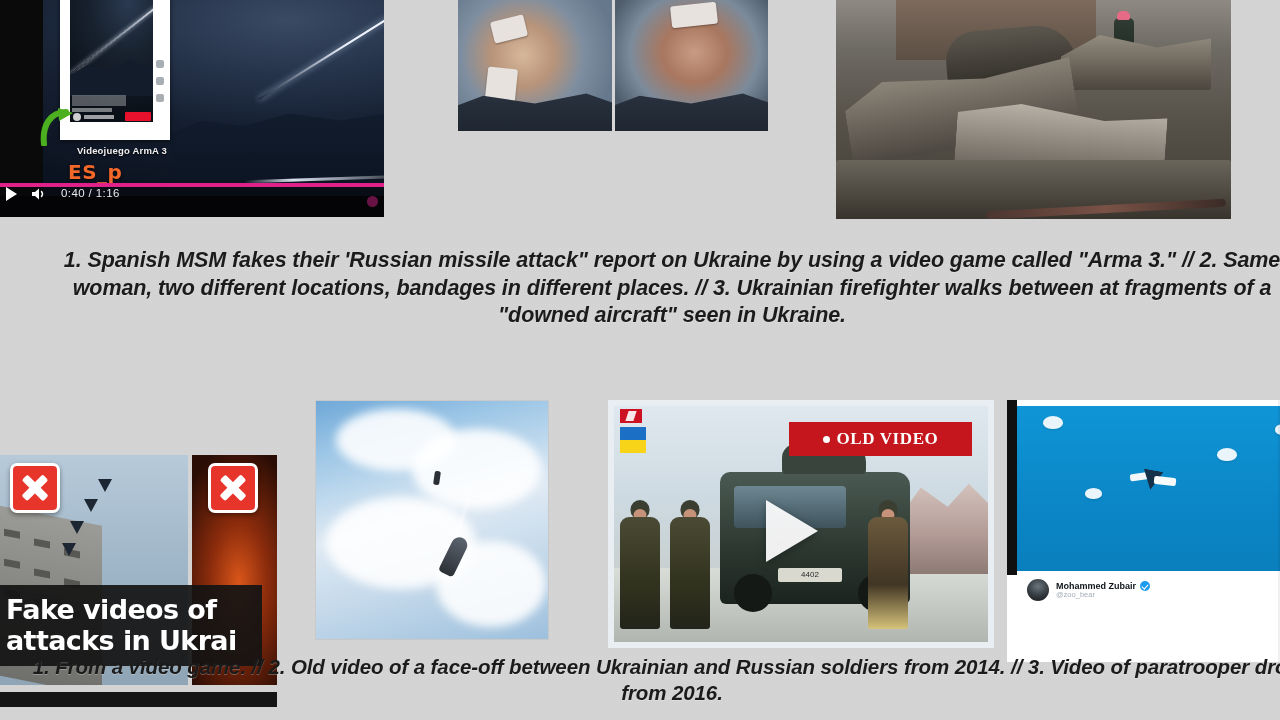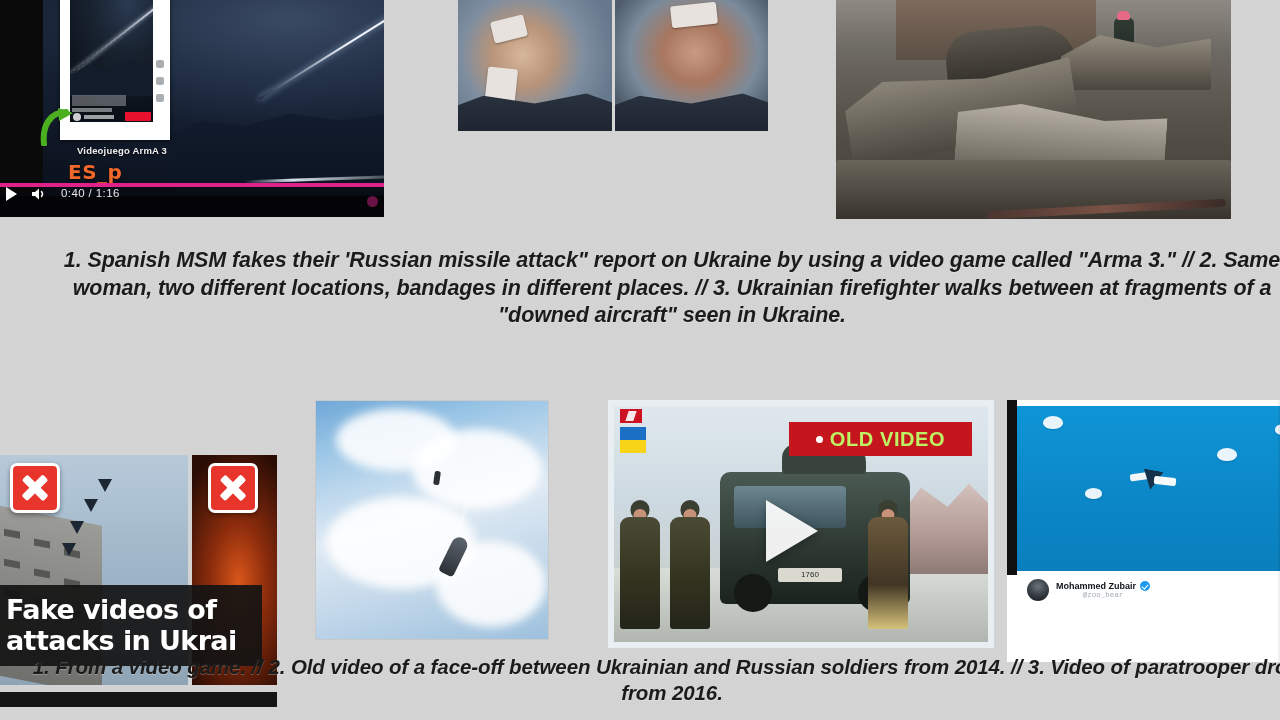--- a/index.html
+++ b/index.html
@@ -405,22 +405,22 @@
     background: linear-gradient(180deg, #d7c6c0 0%, #b29a95 60%, #8d7a75 100%);
     clip-path: polygon(8% 40%, 30% 10%, 58% 30%, 80% 6%, 100% 26%, 100% 100%, 0% 100%);
   }
   #ov-badge {
     position: absolute; left: 175px; top: 16px; width: 183px; height: 34px;
     background: #c4161c;
     display: flex; align-items: center; justify-content: center; gap: 7px;
   }
   #ov-badge-dot { width: 7px; height: 7px; border-radius: 50%; background: #fff; }
   #ov-badge-label {
-    color: #bef264; font-size: 20px; font-weight: 700; letter-spacing: .6px;
-    font-family: Liberation Sans, sans-serif;
+    color: #ffffff; font-size: 17px; font-weight: 700; letter-spacing: .6px;
+    font-family: Liberation Serif, serif;
   }
   #ov-play {
     position: absolute; left: 766px; top: 500px;
   }
   #ov-play-triangle {
     width: 0; height: 0;
     border-left: 52px solid rgba(255,255,255,0.93);
     border-top: 31px solid transparent;
     border-bottom: 31px solid transparent;
     filter: drop-shadow(0 2px 4px rgba(0,0,0,0.35));
@@ -477,38 +477,38 @@
   #tweet-card {
     position: absolute; left: 10px; top: 171px; right: 0; bottom: 0;
     background: #fff; padding: 8px 8px 0 10px; box-sizing: border-box;
   }
   #tweet-head { display: flex; align-items: center; gap: 7px; }
   #tweet-avatar {
     width: 22px; height: 22px; border-radius: 50%;
     background: radial-gradient(70% 60% at 50% 34%, #6c757d 0%, #3b4349 60%, #23282c 100%);
     flex: none;
   }
-  #tweet-names { display: flex; flex-direction: column; line-height: 1.15; align-items: center; }
+  #tweet-names { display: flex; flex-direction: column; line-height: 1.15; }
   #tweet-name-row { display: flex; align-items: center; gap: 4px; }
   #tweet-name {
     font-size: 9px; font-weight: 700; color: #0f1419;
     font-family: "Liberation Sans", sans-serif;
   }
   #tweet-verified {
     width: 10px; height: 10px; border-radius: 50%; background: #1d9bf0;
     position: relative; flex: none;
   }
   #tweet-verified::after {
     content: ""; position: absolute; left: 3px; top: 2px;
     width: 2.5px; height: 5px; border: solid #fff;
     border-width: 0 1.4px 1.4px 0; transform: rotate(42deg);
   }
   #tweet-handle {
     font-size: 7.5px; color: #8b98a5; opacity: .8;
-    font-family: Liberation Mono, monospace;
+    font-family: Liberation Sans, sans-serif;
   }
   #tweet-body {
     margin-top: 9px; font-size: 10.5px; color: #0f1419; line-height: 1.42;
     font-family: "Liberation Sans", sans-serif;
   }
   #pt-edge-right {
     position: absolute; right: 0; top: 0; width: 2px; height: 262px;
     background: rgba(0,0,0,0.06);
   }
 </style>
@@ -634,21 +634,21 @@
   <div class="panel" id="old-video">
     <div id="ov-scene">
       <div id="ov-ground"></div>
       <div id="ov-rubble"></div>
 
       <div id="ov-truck">
         <div id="ov-turret"></div>
         <div id="ov-windshield"></div>
         <div class="ov-wheel" style="left:14px"></div>
         <div class="ov-wheel" style="right:14px"></div>
-        <div id="ov-plate">1760</div>
+        <div id="ov-plate">4402</div>
       </div>
 
       <div class="soldier" id="soldier-1">
         <div class="head"></div>
         <div class="face"></div>
         <div class="body"></div>
       </div>
       <div class="soldier" id="soldier-2">
         <div class="head"></div>
         <div class="face"></div>

